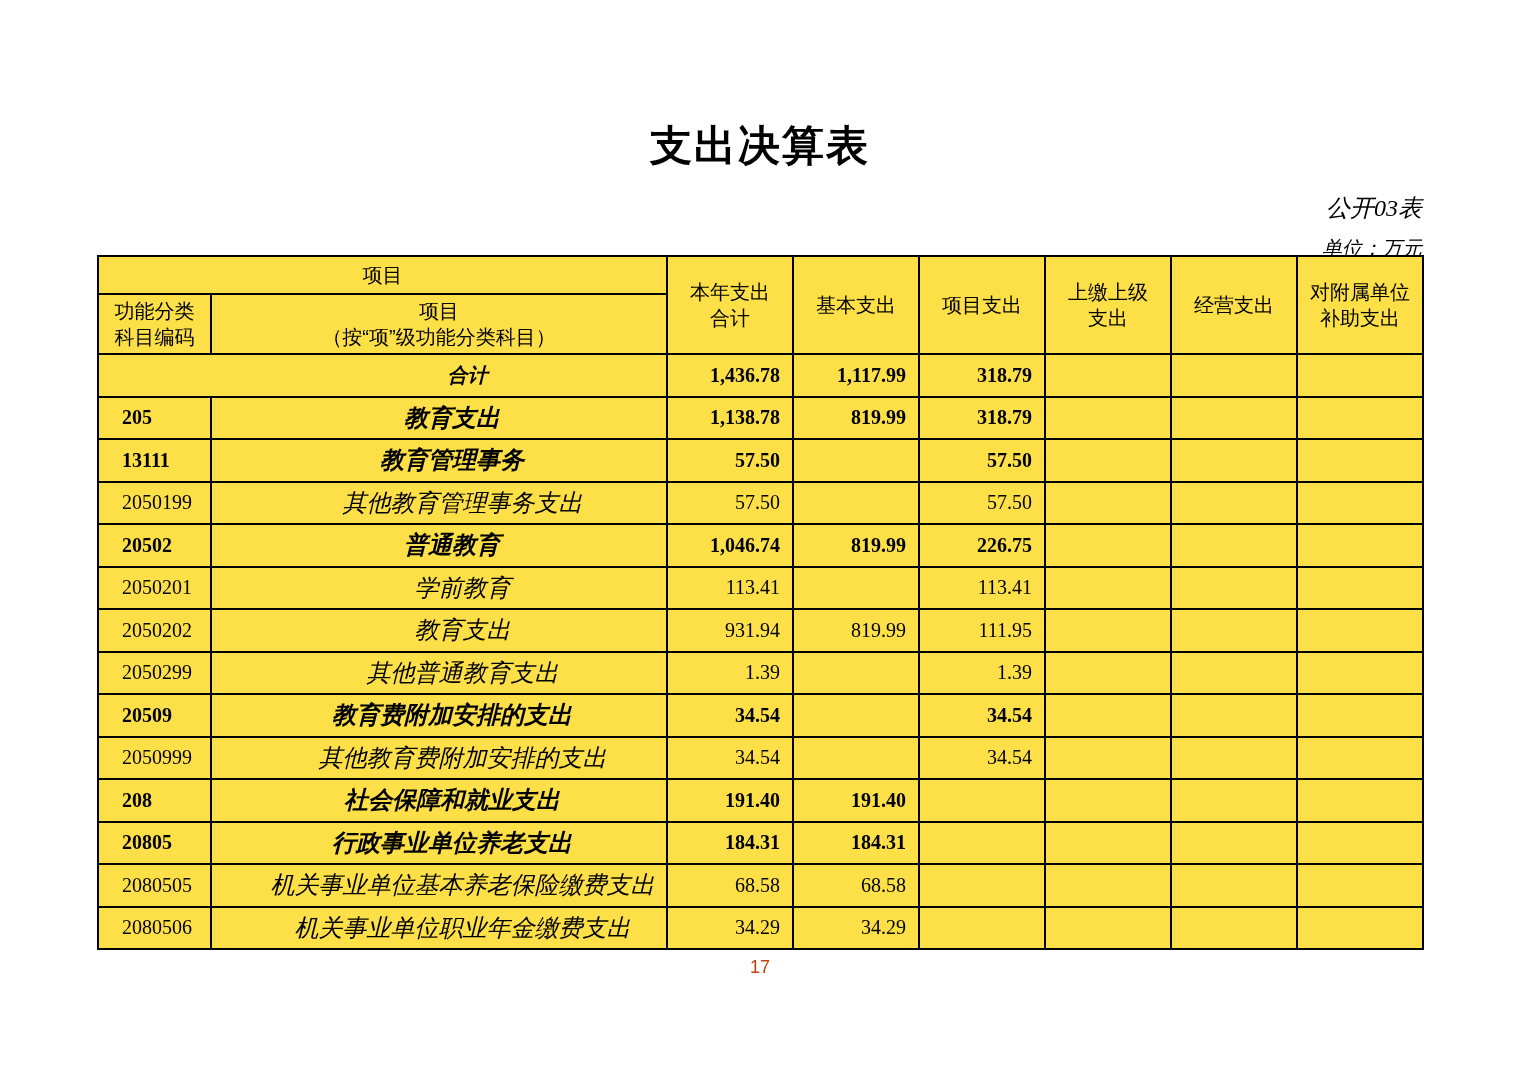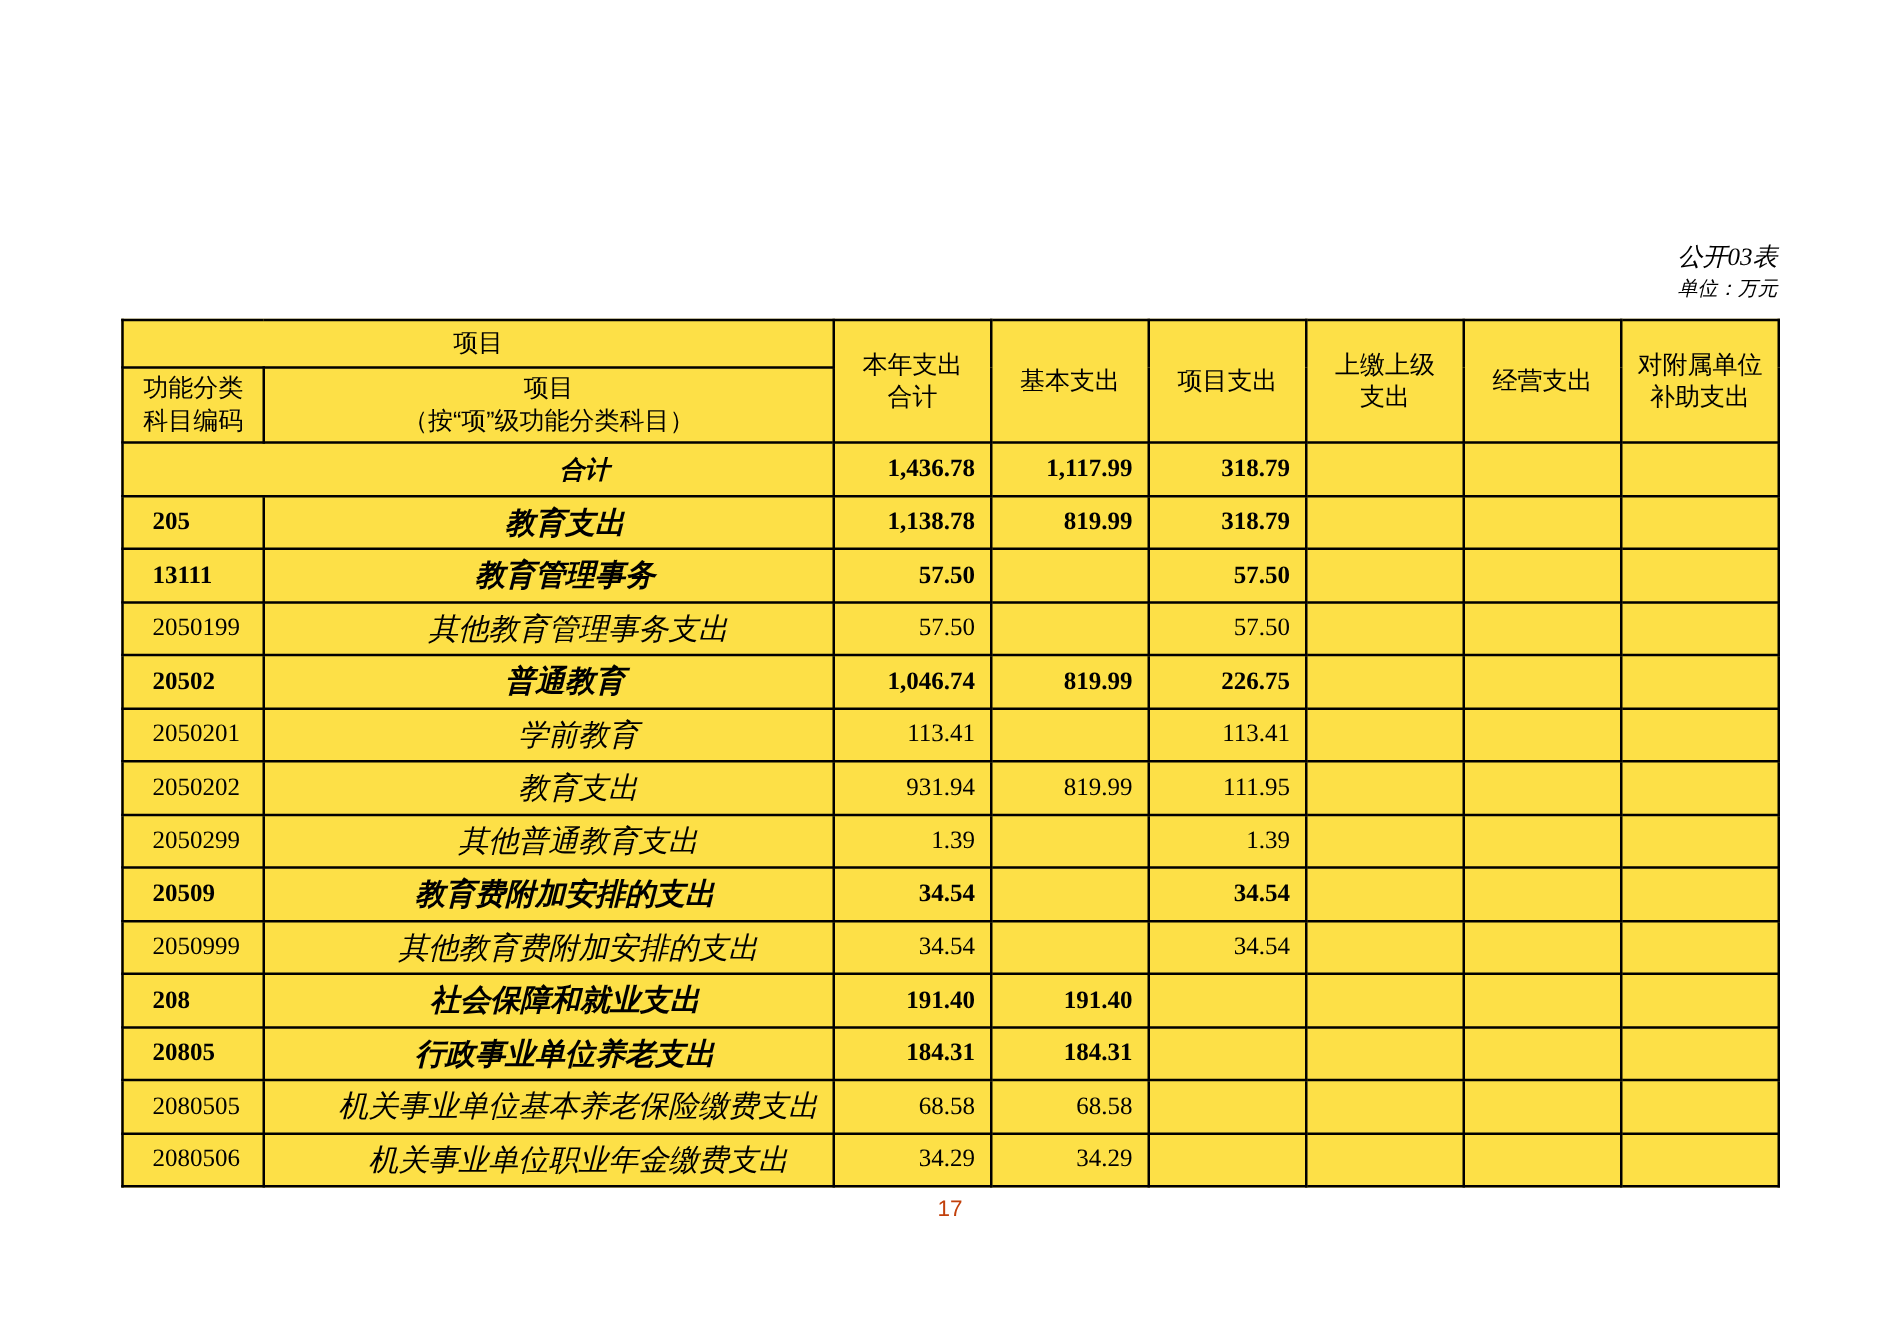--- a/index.html
+++ b/index.html
@@ -14,29 +14,29 @@
   }
   .doc-title {
     position:absolute; top:118px; left:0; width:100%;
     text-align:center;
     font-family:"Liberation Sans", sans-serif;
     font-size:42px; font-weight:bold; letter-spacing:2px;
   }
   .kai { font-style:italic; }
   .meta-table-code {
     position:absolute; top:192px; right:98px;
-    font-size:20px;
+    font-size:24px;
   }
   .meta-row-left {
     position:absolute; top:221px; left:104px;
     font-size:20px;
   }
   .meta-row-right {
-    position:absolute; top:221px; right:98px;
-    font-size:16px;
+    position:absolute; top:235px; right:98px;
+    font-size:20px;
   }
   table.fin-table {
     position:absolute; top:255px; left:97px;
     width:1325px;
     border-collapse:collapse;
     table-layout:fixed;
     background:#fde047;
   }
   .fin-table th, .fin-table td {
     border:2px solid #000;
@@ -73,20 +73,21 @@
     text-align:center;
     font-family:"Liberation Sans", sans-serif;
     font-size:18px; color:#c2410c;
   }
 </style>
 </head>
 <body>
 
 <div class="page">
 
+  <h1 class="doc-title">支出决算表</h1>
 
   <div class="meta-table-code kai">公开03表</div>
   <div class="meta-row-right kai">单位：万元</div>
 
   <table class="fin-table">
     <colgroup>
       <col style="width:113px">
       <col style="width:456px">
       <col style="width:126px">
       <col style="width:126px">

